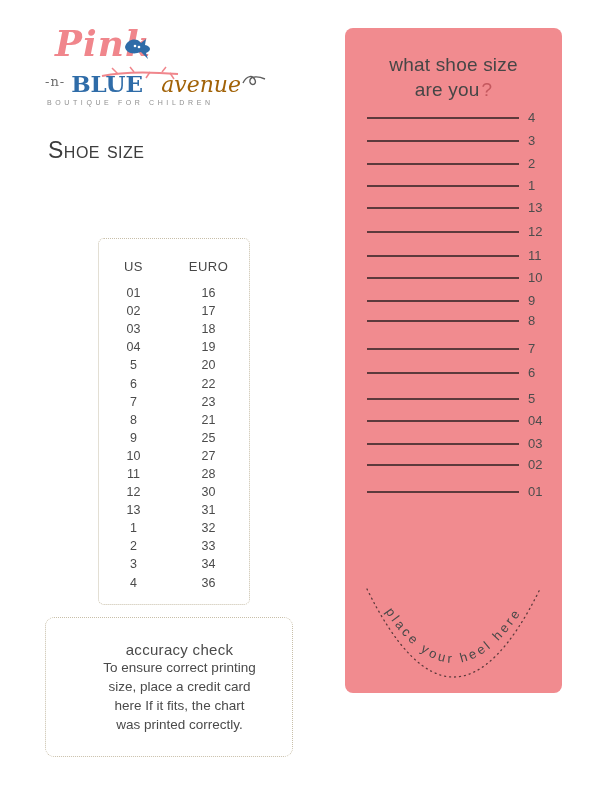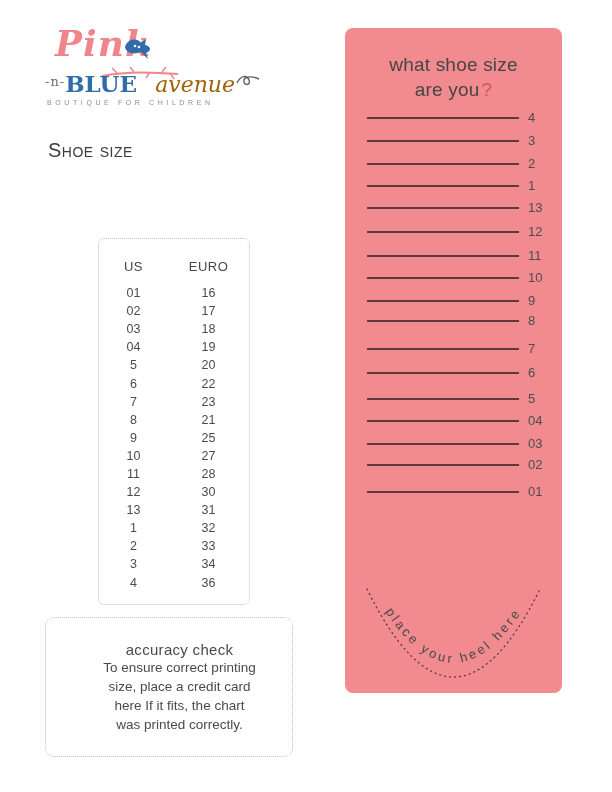--- a/index.html
+++ b/index.html
@@ -7,27 +7,27 @@
   body { width:612px; height:792px; font-family:"Liberation Sans","DejaVu Sans",sans-serif; }
   .page { position:relative; width:612px; height:792px; background:#ffffff; overflow:hidden; }
 
   
   .logo { position:absolute; left:45px; top:22px; width:200px; height:90px; }
   .logo-pink { position:absolute; left:10px; top:0px; font-family:"DejaVu Serif",serif; font-style:italic; font-weight:bold; font-size:36px; color:#f0868c; letter-spacing:1px; }
   .logo-bird { position:absolute; left:76px; top:12px; }
   .logo-branch { position:absolute; left:55px; top:44px; }
   .logo-line2 { position:absolute; left:0px; top:48px; white-space:nowrap; }
   .logo-n { font-family:"DejaVu Serif",serif; font-size:13px; color:#6e6e6e; letter-spacing:1px; vertical-align:6px; }
-  .logo-blue { font-family:"DejaVu Serif",serif; font-weight:bold; font-size:23px; color:#2f6ca8; letter-spacing:0px; }
+  .logo-blue { font-family:"DejaVu Serif",serif; font-weight:bold; font-size:23px; color:#2f6ca8; letter-spacing:0px;margin-left:6px; }
   .logo-avenue { font-family:"DejaVu Serif",serif; font-style:italic; font-size:22px; color:#a16207; margin-left:18px; }
   .logo-swirl { vertical-align:4px; margin-left:1px; }
   .logo-tagline { position:absolute; left:2px; top:77px; font-size:7px; color:#8f8f8f; letter-spacing:3.6px; white-space:nowrap; }
 
   
-  .heading { position:absolute; left:48px; top:136px; color:#3d3d3d; font-variant:small-caps; font-size:20px; line-height:29px; letter-spacing:0.5px; }
+  .heading { position:absolute; left:48px; top:136px; color:#3d3d3d; font-variant:small-caps; font-size:23px; line-height:29px; letter-spacing:0.5px; }
 
   
   .table-box { position:absolute; left:98px; top:238px; width:152px; height:367px; border:1px dotted #c8bfa9; border-radius:6px; }
   .table-head { display:flex; margin-top:20px; height:22px; font-size:13px; color:#474747; letter-spacing:0.5px; }
   .table-head span:first-child { width:46%; text-align:center; }
   .table-head span:last-child { width:54%; text-align:center; }
   .table-rows { margin-top:3px; }
   .trow { display:flex; height:18.1px; font-size:12.5px; color:#4b4b4b; align-items:center; }
   .trow span:first-child { width:46%; text-align:center; }
   .trow span:last-child { width:54%; text-align:center; }

